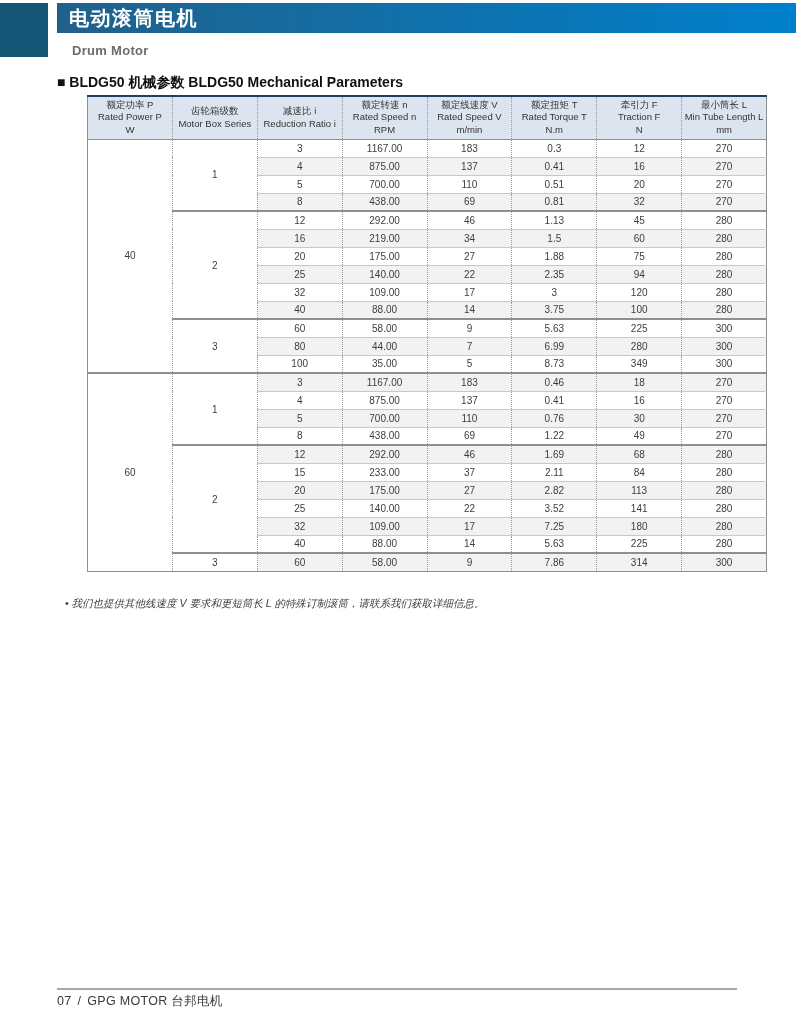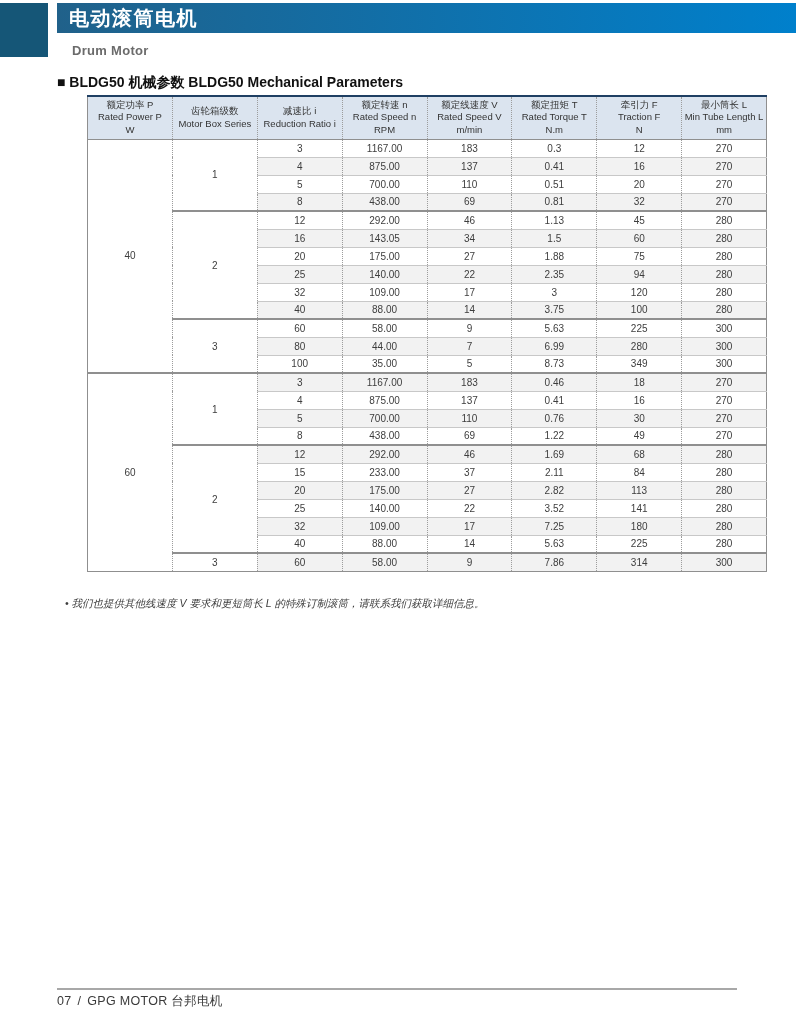--- a/index.html
+++ b/index.html
@@ -215,21 +215,21 @@
           <td rowspan="6" class="span-cell">2</td>
           <td class="data-cell">12</td>
           <td class="data-cell">292.00</td>
           <td class="data-cell">46</td>
           <td class="data-cell">1.13</td>
           <td class="data-cell">45</td>
           <td class="data-cell">280</td>
         </tr>
         <tr class="stripe">
           <td class="data-cell">16</td>
-          <td class="data-cell">143.05</td>
+          <td class="data-cell">219.00</td>
           <td class="data-cell">34</td>
           <td class="data-cell">1.5</td>
           <td class="data-cell">60</td>
           <td class="data-cell">280</td>
         </tr>
         <tr>
           <td class="data-cell">20</td>
           <td class="data-cell">175.00</td>
           <td class="data-cell">27</td>
           <td class="data-cell">1.88</td>

